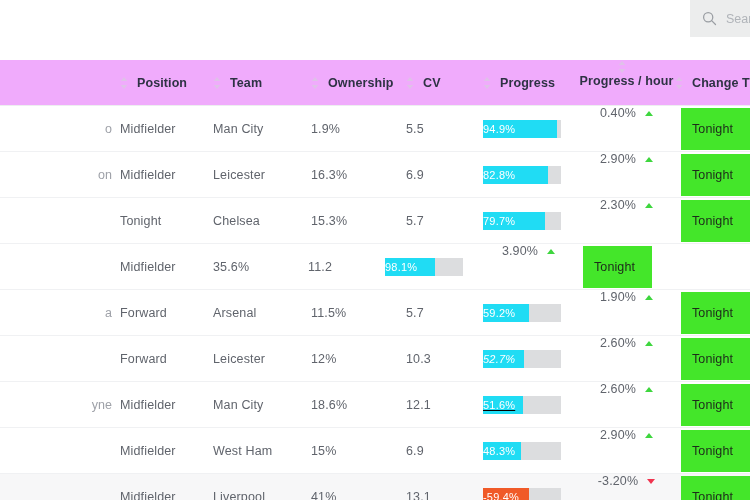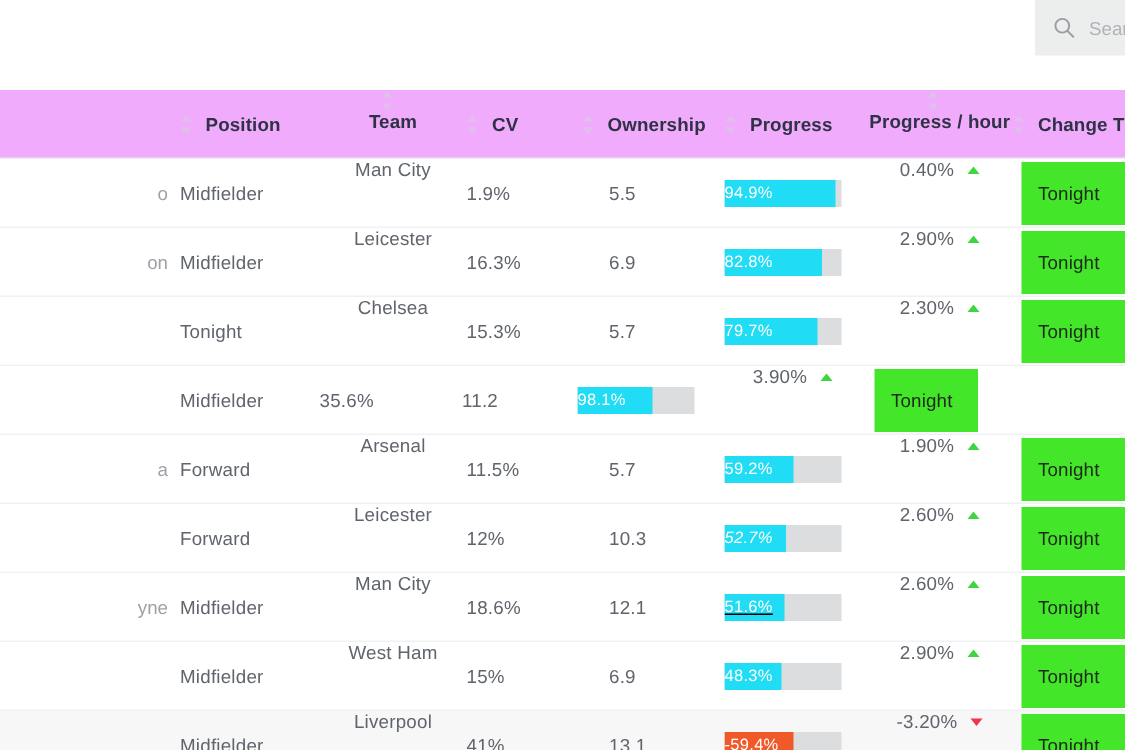--- a/index.html
+++ b/index.html
@@ -93,21 +93,21 @@
     background: #ffffff;
     border-bottom: 1px solid #f0f1f3;
   }
   .body-row.hover {
     background: #f7f7f8;
   }
 
   
   .c-name     { width: 120px; padding-left: 0px;  box-sizing: border-box; }
   .c-position { width: 93px; }
-  .c-team     { width: 98px; flex-direction: column; }
+  .c-team     { width: 98px; }
   .c-own      { width: 95px; }
   .c-cv       { width: 77px; }
   .c-progress { width: 95px; }
   .c-pph      { width: 97px; flex-direction: column; }
   .c-change   { width: 75px; }
 
   .cell {
     flex: 0 0 auto;
     display: flex;
     align-items: center;
@@ -261,34 +261,34 @@
           </svg>
           <span class="head-label">Position</span>
         </div>
         <div class="cell c-team">
           <svg class="sort-icon" viewBox="0 0 8 14">
             <path d="M4 1 L7.3 5 L0.7 5 Z" fill="#d2d4d8"></path>
             <path d="M4 13 L0.7 9 L7.3 9 Z" fill="#d2d4d8"></path>
           </svg>
           <span class="head-label">Team</span>
         </div>
+        <div class="cell c-own">
+          <svg class="sort-icon" viewBox="0 0 8 14">
+            <path d="M4 1 L7.3 5 L0.7 5 Z" fill="#d2d4d8"></path>
+            <path d="M4 13 L0.7 9 L7.3 9 Z" fill="#d2d4d8"></path>
+          </svg>
+          <span class="head-label">Ownership</span>
+        </div>
         <div class="cell c-cv">
           <svg class="sort-icon" viewBox="0 0 8 14">
             <path d="M4 1 L7.3 5 L0.7 5 Z" fill="#d2d4d8"></path>
             <path d="M4 13 L0.7 9 L7.3 9 Z" fill="#d2d4d8"></path>
           </svg>
           <span class="head-label">CV</span>
         </div>
-        <div class="cell c-own">
-          <svg class="sort-icon" viewBox="0 0 8 14">
-            <path d="M4 1 L7.3 5 L0.7 5 Z" fill="#d2d4d8"></path>
-            <path d="M4 13 L0.7 9 L7.3 9 Z" fill="#d2d4d8"></path>
-          </svg>
-          <span class="head-label">Ownership</span>
-        </div>
         <div class="cell c-progress">
           <svg class="sort-icon" viewBox="0 0 8 14">
             <path d="M4 1 L7.3 5 L0.7 5 Z" fill="#d2d4d8"></path>
             <path d="M4 13 L0.7 9 L7.3 9 Z" fill="#d2d4d8"></path>
           </svg>
           <span class="head-label">Progress</span>
         </div>
         <div class="cell c-pph">
           <svg class="sort-icon" viewBox="0 0 8 14">
             <path d="M4 1 L7.3 5 L0.7 5 Z" fill="#d2d4d8"></path>

